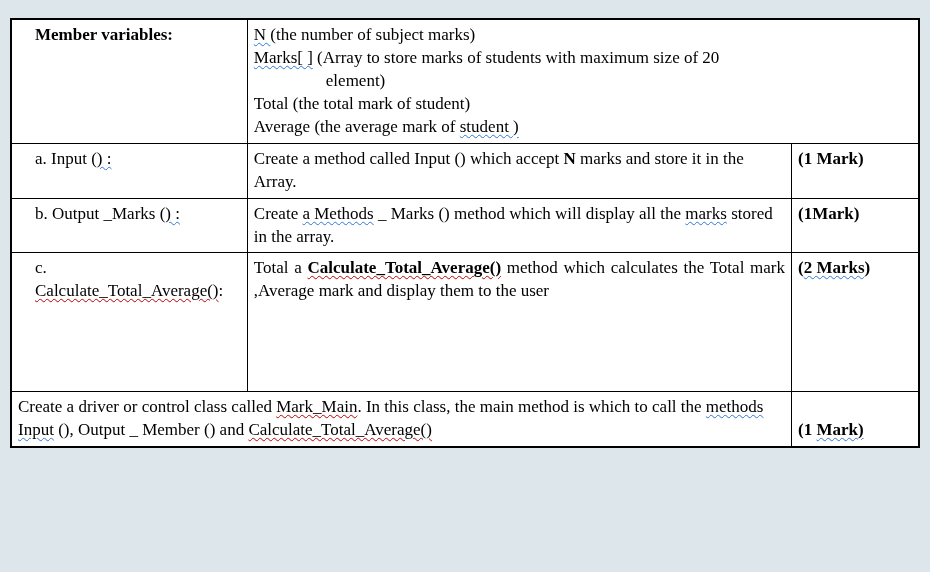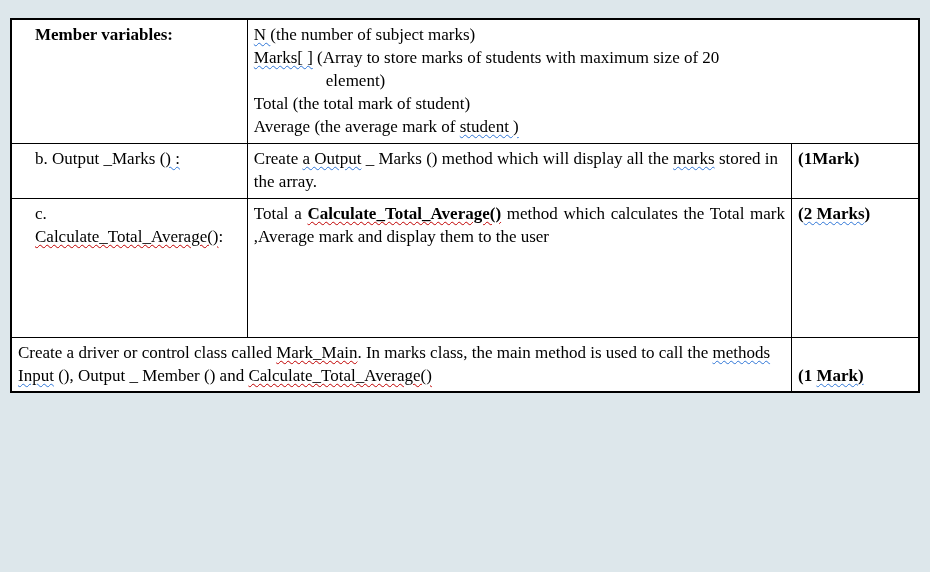--- a/index.html
+++ b/index.html
@@ -58,27 +58,38 @@
     <td class="col-desc" colspan="2">
       <span class="squig-blue">N </span><span>(the number of subject marks)</span><br>
       <span class="squig-blue">Marks[ ]</span><span> (Array to store marks of students  with maximum  size of 20</span><br>
       <span class="indent"></span><span>element)</span><br>
       <span>Total (the total mark of student)</span><br>
       <span>Average (the average mark of </span><span class="squig-blue">student )</span>
     </td>
   </tr>
 
 
+  <tr>
+    <td class="col-method">
+      <span>a. Input (</span><span class="squig-blue">) :</span>
+    </td>
+    <td class="col-desc">
+      <span>Create a method called Input () which accept </span><span class="b">N</span><span> marks and store it in the Array.</span>
+    </td>
+    <td class="col-mark">
+      <span class="b">(1 Mark)</span>
+    </td>
+  </tr>
 
   <tr>
     <td class="col-method">
       <span>b. Output _Marks (</span><span class="squig-blue">) :</span>
     </td>
     <td class="col-desc">
-      <span>Create </span><span class="squig-blue">a  Output</span><span> _ Marks () method which will display  all the </span><span class="squig-blue">marks</span><span> stored in the array.</span>
+      <span>Create </span><span class="squig-blue">a  Methods</span><span> _ Marks () method which will display  all the </span><span class="squig-blue">marks</span><span> stored in the array.</span>
     </td>
     <td class="col-mark">
       <span class="b">(1Mark)</span>
     </td>
   </tr>
 
   <tr>
     <td class="col-method" style="height:130px">
       <span>c.</span><br>
       <span class="squig-red">Calculate_Total_Average()</span><span>:</span>
@@ -86,21 +97,21 @@
     <td class="col-desc justify">
       <span>Total  a  </span><span class="b squig-red">Calculate_Total_Average()</span><span>  method  which calculates the Total mark ,Average mark and display them to the user</span>
     </td>
     <td class="col-mark">
       <span class="b">(</span><span class="b squig-blue">2  Marks</span><span class="b">)</span>
     </td>
   </tr>
 
   <tr>
     <td colspan="2">
-      <span>Create a driver or control class called </span><span class="squig-red">Mark_Main</span><span>. In marks class, the main method is used to call the </span><span class="squig-blue">methods  Input</span><span> (),   Output _ Member  () and  </span><span class="squig-red">Calculate_Total_Average()</span>
+      <span>Create a driver or control class called </span><span class="squig-red">Mark_Main</span><span>. In this class, the main method is which to call the </span><span class="squig-blue">methods  Input</span><span> (),   Output _ Member  () and  </span><span class="squig-red">Calculate_Total_Average()</span>
     </td>
     <td class="col-mark" style="vertical-align:bottom">
       <span class="b">(1 </span><span class="b squig-blue">Mark)</span>
     </td>
   </tr>
 </tbody>
     </table>
 </div>
 
 </body></html>

